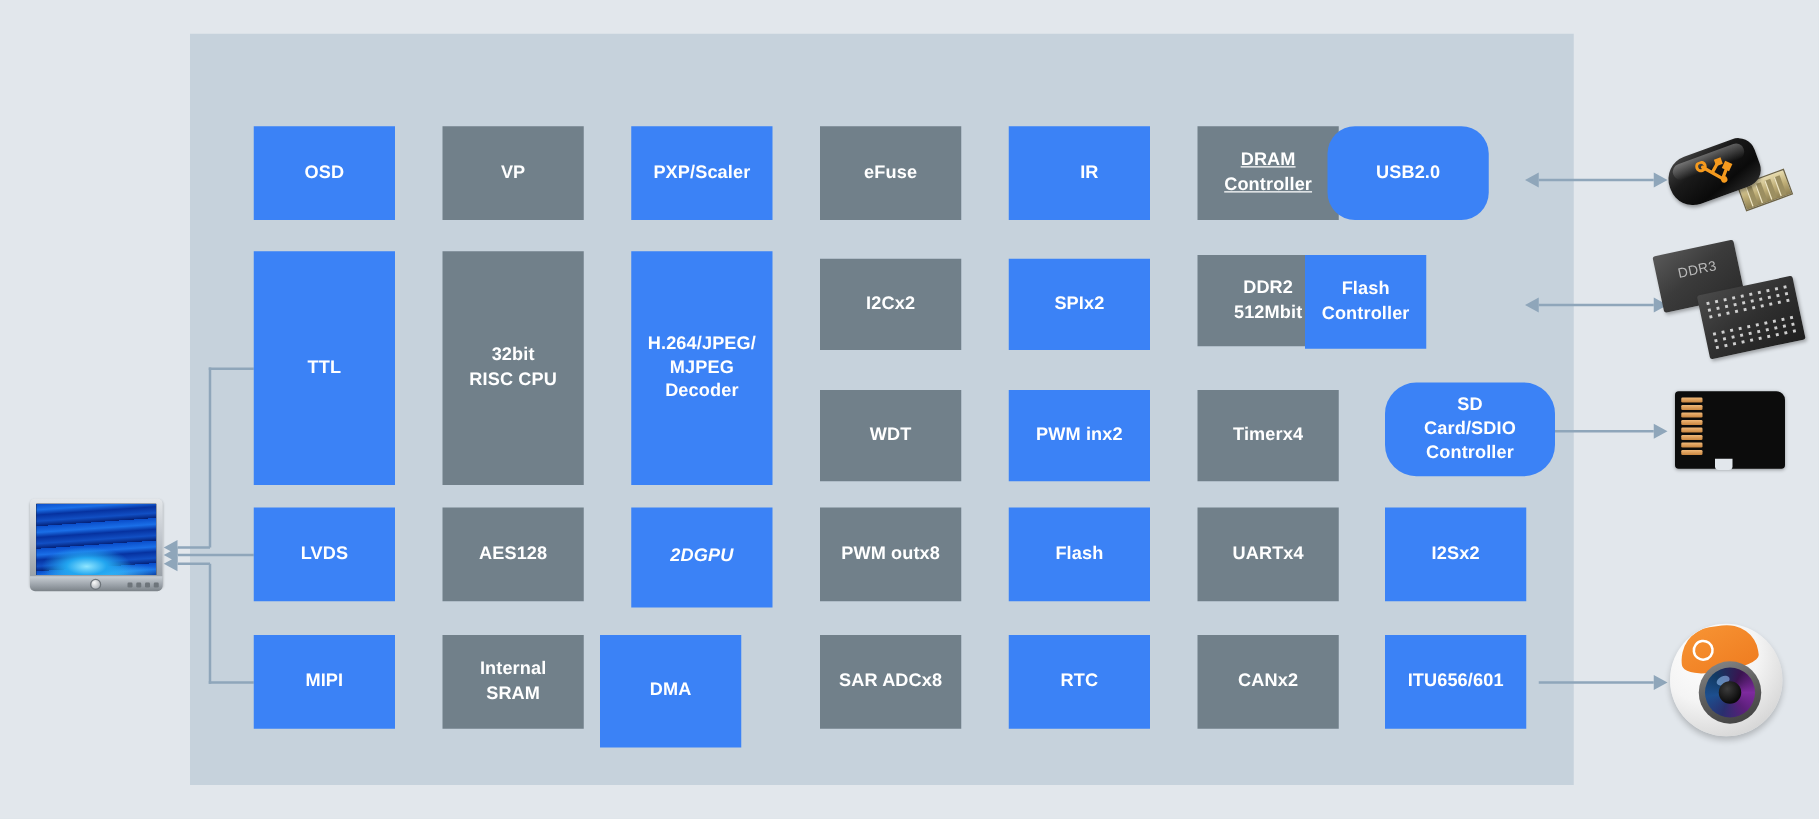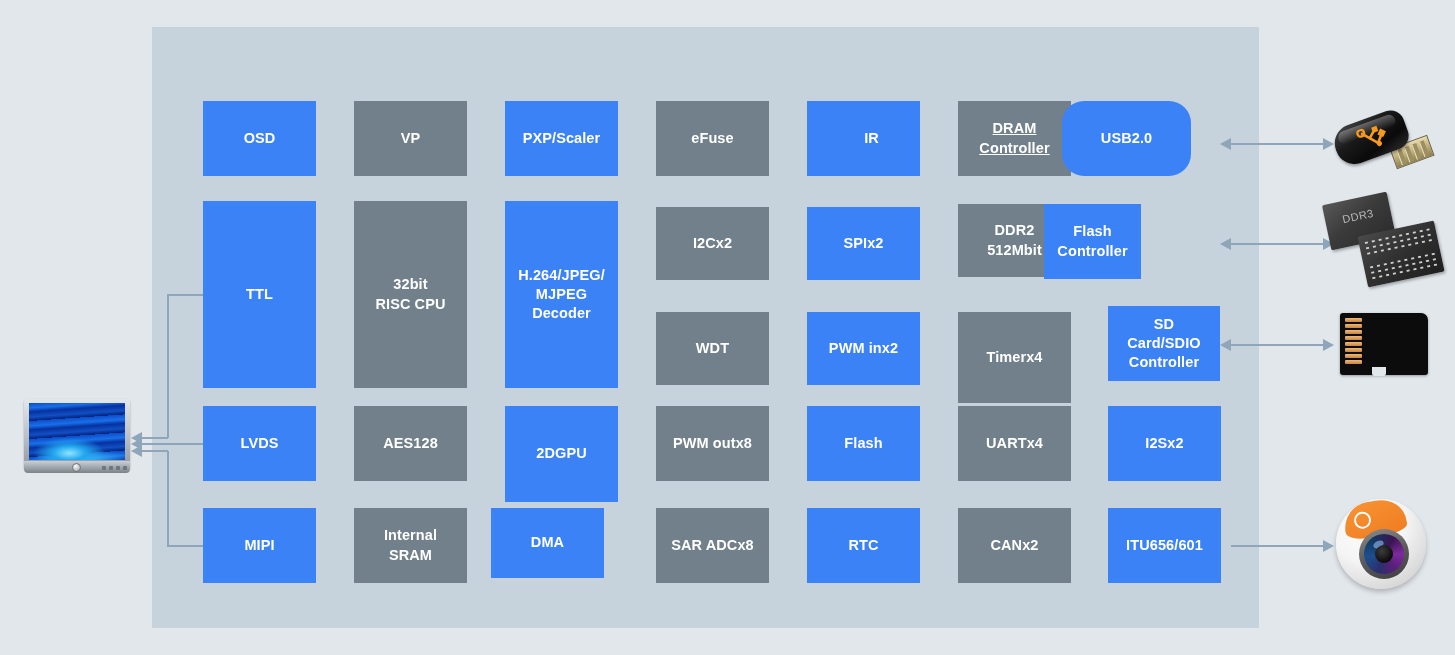--- a/index.html
+++ b/index.html
@@ -261,47 +261,47 @@
   <div class="blk gray" style="left:354px; top:201px; width:113px; height:187px;">32bit
 RISC CPU</div>
   <div class="blk gray" style="left:354px; top:406px; width:113px; height:75px;">AES128</div>
   <div class="blk gray" style="left:354px; top:508px; width:113px; height:75px;">Internal
 SRAM</div>
 
   <div class="blk red" style="left:505px; top:101px; width:113px; height:75px;">PXP/Scaler</div>
   <div class="blk red" style="left:505px; top:201px; width:113px; height:187px;">H.264/JPEG/
 MJPEG
 Decoder</div>
-  <div class="blk red" style="left:505px; top:406px; width:113px; height:96px;">2DGPU</div>
-  <div class="blk red" style="left:491px; top:508px; width:113px; height:70px;">DMA</div>
+  <div class="blk red" style="left:505px; top:406px; width:113px; height:80px;font-style:italic;">2DGPU</div>
+  <div class="blk red" style="left:480px; top:508px; width:113px; height:90px;">DMA</div>
 
   <div class="blk gray" style="left:656px; top:101px; width:113px; height:75px;">eFuse</div>
   <div class="blk gray" style="left:656px; top:207px; width:113px; height:73px;">I2Cx2</div>
   <div class="blk gray" style="left:656px; top:312px; width:113px; height:73px;">WDT</div>
   <div class="blk gray" style="left:656px; top:406px; width:113px; height:75px;">PWM outx8</div>
   <div class="blk gray" style="left:656px; top:508px; width:113px; height:75px;">SAR ADCx8</div>
 
   <div class="blk red" style="left:807px; top:101px; width:113px; height:75px;padding-left:19px;">IR</div>
   <div class="blk red" style="left:807px; top:207px; width:113px; height:73px;">SPIx2</div>
   <div class="blk red" style="left:807px; top:312px; width:113px; height:73px;">PWM inx2</div>
   <div class="blk red" style="left:807px; top:406px; width:113px; height:75px;">Flash</div>
   <div class="blk red" style="left:807px; top:508px; width:113px; height:75px;">RTC</div>
 
   <div class="blk gray" style="left:958px; top:101px; width:113px; height:75px;text-decoration:underline;">DRAM
 Controller</div>
   <div class="blk gray" style="left:958px; top:204px; width:113px; height:73px;">DDR2
 512Mbit</div>
-  <div class="blk gray" style="left:958px; top:312px; width:113px; height:91px;">Timerx4</div>
+  <div class="blk gray" style="left:958px; top:312px; width:113px; height:73px;">Timerx4</div>
   <div class="blk gray" style="left:958px; top:406px; width:113px; height:75px;">UARTx4</div>
   <div class="blk gray" style="left:958px; top:508px; width:113px; height:75px;">CANx2</div>
 
   <div class="blk red" style="left:1062px; top:101px; width:129px; height:75px;border-radius:22px;">USB2.0</div>
   <div class="blk red" style="left:1044px; top:204px; width:97px; height:75px;">Flash
 Controller</div>
-  <div class="blk red" style="left:1108px; top:306px; width:112px; height:75px;">SD
+  <div class="blk red" style="left:1108px; top:306px; width:136px; height:75px;border-radius:25px;">SD
 Card/SDIO
 Controller</div>
   <div class="blk red" style="left:1108px; top:406px; width:113px; height:75px;text-align:right;">I2Sx2</div>
   <div class="blk red" style="left:1108px; top:508px; width:113px; height:75px;">ITU656/601</div>
 
   <div class="periph" id="usb-drive-icon">
     <div class="usb-connector">
       <i style="left:5px;"></i>
         <i style="left:13px;"></i>
         <i style="left:21px;"></i>

